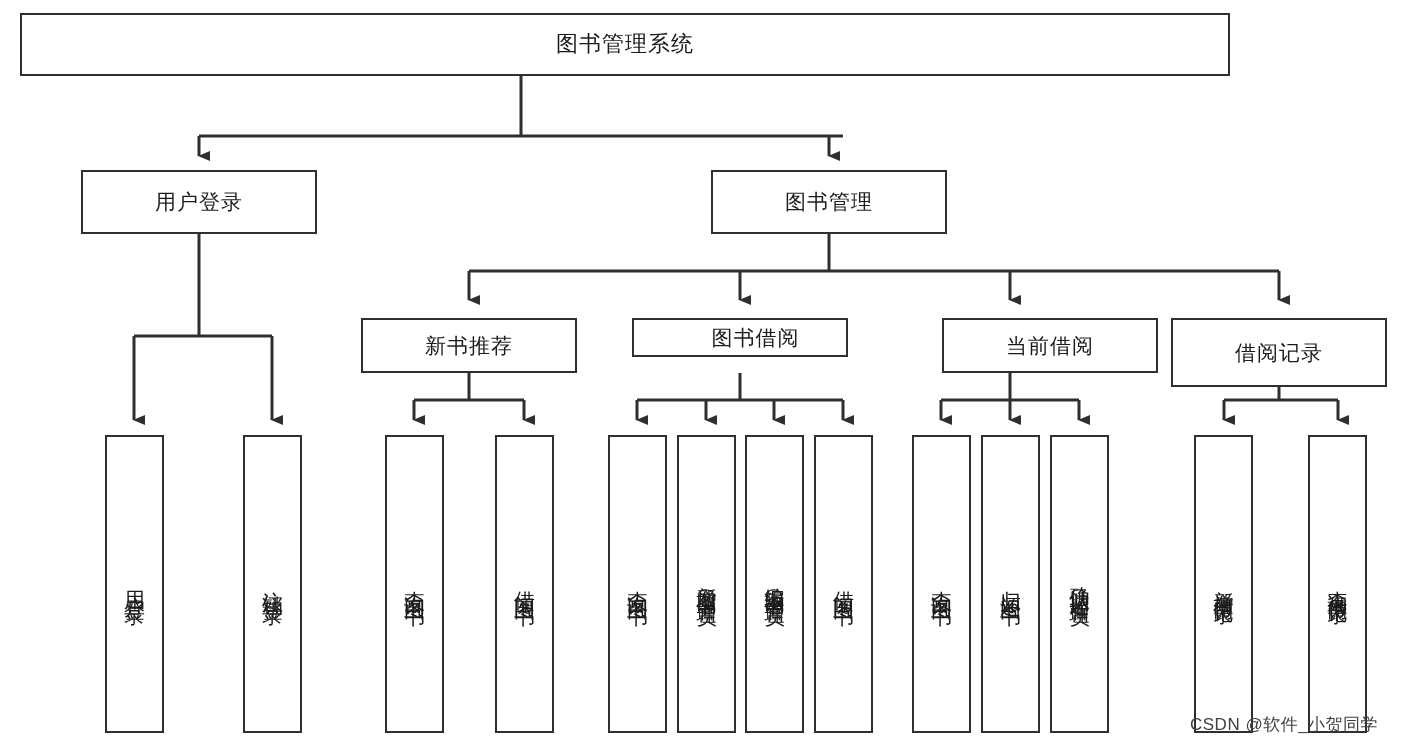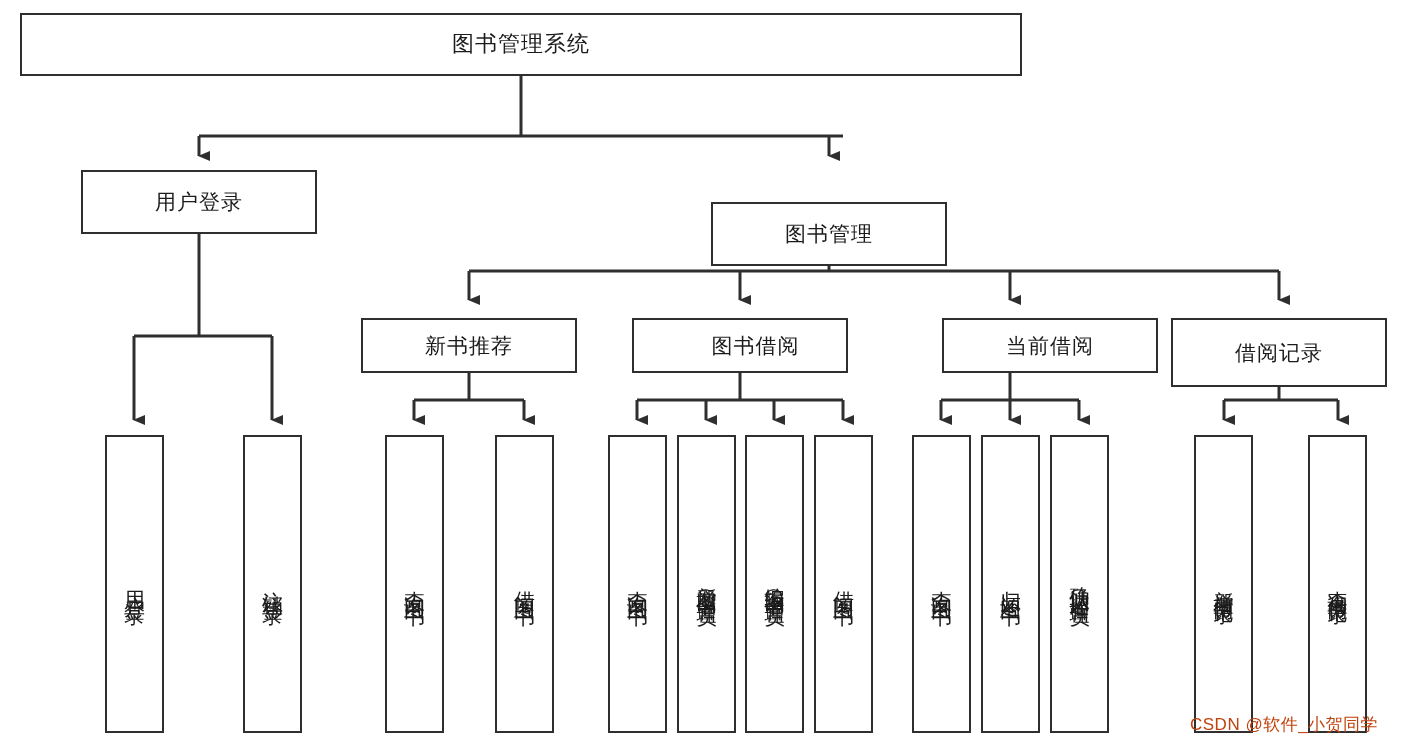--- a/index.html
+++ b/index.html
@@ -52,21 +52,21 @@
     align-items: center;
     justify-content: center;
     white-space: nowrap;
   }
   .node.v.tall { font-size: 20px; letter-spacing: 3px; }
   .watermark {
     position: absolute;
     left: 1190px;
     top: 713px;
     font-size: 17px;
-    color: #c2410c;
+    color: #404040;
     letter-spacing: 0.5px;
     white-space: nowrap;
   }
 </style>
 </head>
 <body>
 
 <div id="canvas">
 
   <svg class="wires" viewBox="0 0 1405 747" xmlns="http://www.w3.org/2000/svg">
@@ -112,27 +112,27 @@
       <path d="M1010,400 L1010,420" marker-end="url(#arw)"></path>
       <path d="M1079,400 L1079,420" marker-end="url(#arw)"></path>
 
       <path d="M1279,373 L1279,400"></path>
       <path d="M1224,400 L1338,400"></path>
       <path d="M1224,400 L1224,420" marker-end="url(#arw)"></path>
       <path d="M1338,400 L1338,420" marker-end="url(#arw)"></path>
     </g>
   </svg>
 
-  <div class="node h root" style="left:20px;top:13px;width:1002px;height:63px;">图书管理系统</div>
+  <div class="node h root" style="left:20px;top:13px;width:1210px;height:63px;">图书管理系统</div>
 
   <div class="node h" style="left:81px;top:170px;width:236px;height:64px;">用户登录</div>
-  <div class="node h" style="left:711px;top:170px;width:236px;height:64px;margin-top:32px;">图书管理</div>
+  <div class="node h" style="left:711px;top:170px;width:236px;height:64px;">图书管理</div>
 
   <div class="node h" style="left:361px;top:318px;width:216px;height:55px;text-align:center;">新书推荐</div>
-  <div class="node h" style="left:632px;top:318px;width:216px;height:55px;padding-left:31px;">图书借阅</div>
+  <div class="node h" style="left:632px;top:318px;width:216px;height:39px;padding-left:31px;">图书借阅</div>
   <div class="node h" style="left:902px;top:318px;width:216px;height:55px;margin-left:40px;">当前借阅</div>
   <div class="node h" style="left:1171px;top:318px;width:216px;height:69px;">借阅记录</div>
 
   <div class="node v" style="left:105px;top:435px;width:59px;height:298px;">用户登录</div>
   <div class="node v" style="left:243px;top:435px;width:59px;height:298px;">注销登录</div>
 
   <div class="node v" style="left:385px;top:435px;width:59px;height:298px;">查询图书</div>
   <div class="node v" style="left:495px;top:435px;width:59px;height:298px;">借阅图书</div>
 
   <div class="node v" style="left:608px;top:435px;width:59px;height:298px;">查询图书</div>

